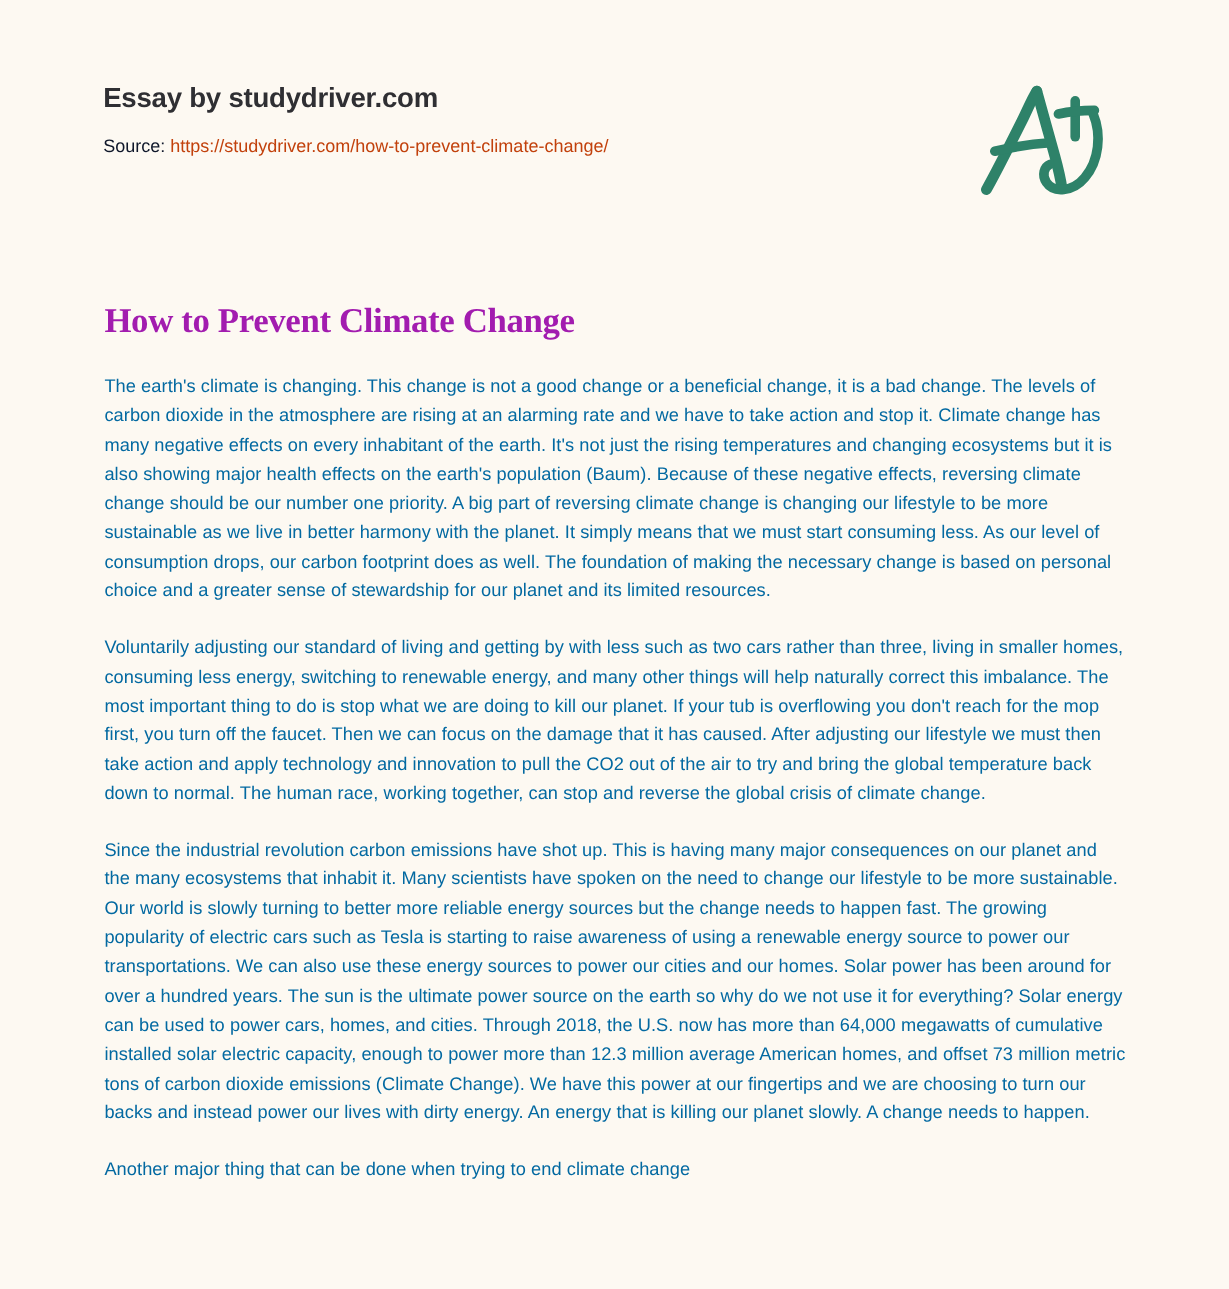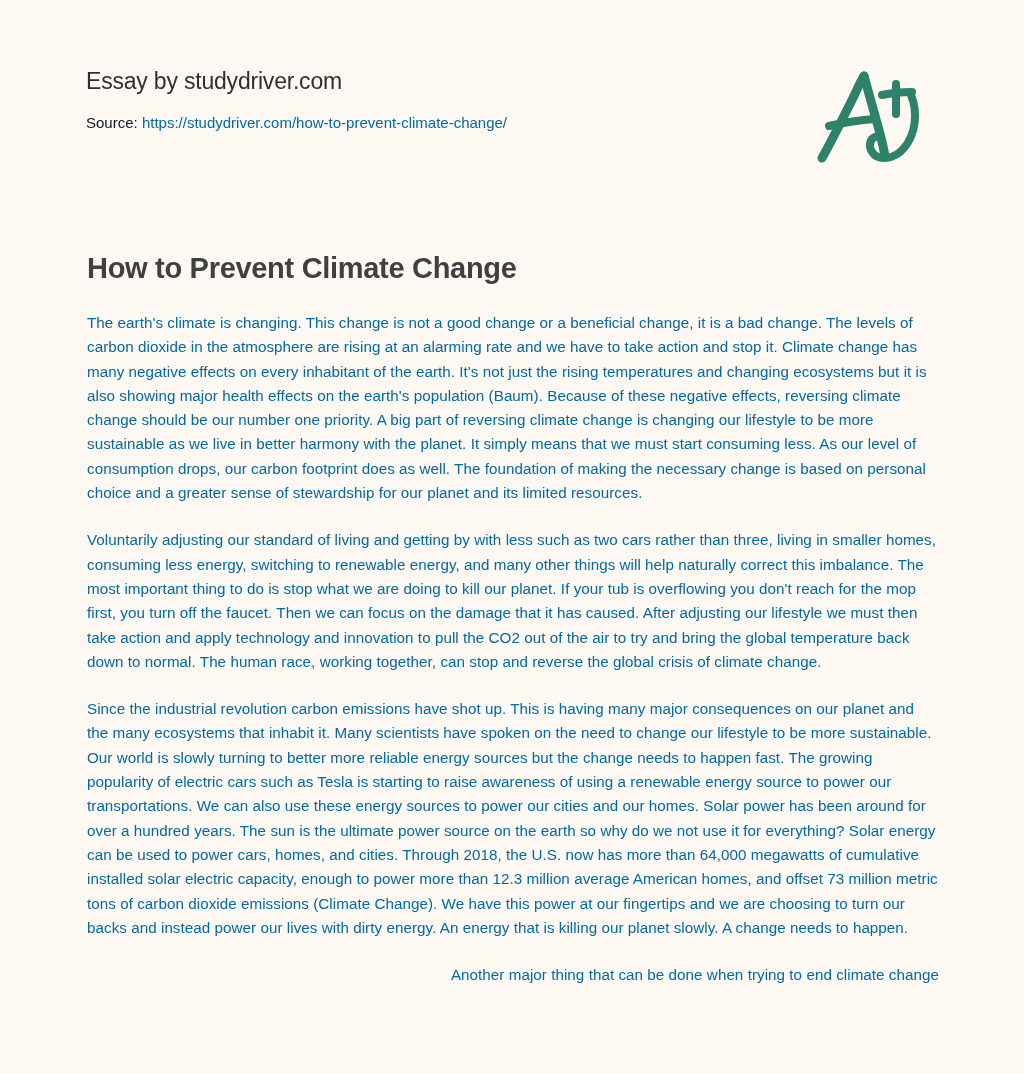--- a/index.html
+++ b/index.html
@@ -33,42 +33,42 @@
 
   .header-text {
     position: absolute;
     left: 86px;
     top: 66px;
     width: 640px;
   }
 
   .essay-by {
     font-size: 23px;
-    font-weight: normal;
+    font-weight: bold;
     color: #2f2f33;
     letter-spacing: -0.2px;
     line-height: 30px;
     margin: 0;
     white-space: nowrap;
   }
 
   .source-line {
     margin-top: 17px;
     font-size: 15px;
     line-height: 20px;
     color: #7d7c78;
     white-space: nowrap;
   }
 
   .source-label {
     color: #0f172a;
   }
 
   .source-url {
-    color: #0369a1;
+    color: #c2410c;
     text-decoration: none;
   }
 
   
   .logo {
     position: absolute;
     left: 812px;
     top: 62px;
     width: 116px;
     height: 108px;
@@ -81,23 +81,24 @@
 
   
   .essay-title {
     position: absolute;
     left: 87px;
     top: 249px;
     margin: 0;
     font-size: 29px;
     font-weight: bold;
     letter-spacing: -0.3px;
-    color: #404040;
+    color: #a21caf;
     line-height: 38px;
     white-space: nowrap;
+    font-family: Liberation Serif, serif;
   }
 
   
   .body-copy {
     position: absolute;
     left: 87px;
     top: 311px;
     width: 852px;
   }
 
@@ -105,21 +106,20 @@
     margin: 0 0 23px 0;
     font-size: 15.2px;
     line-height: 24.3px;
     color: #0369a1;
     text-align: left;
     letter-spacing: 0.05px;
   }
 
   .body-copy p:last-child {
     margin-bottom: 0;
-    text-align: right;
   }
 </style>
 </head>
 <body>
 
 <div class="page">
 
   <div class="header">
 
     <div class="header-text">

